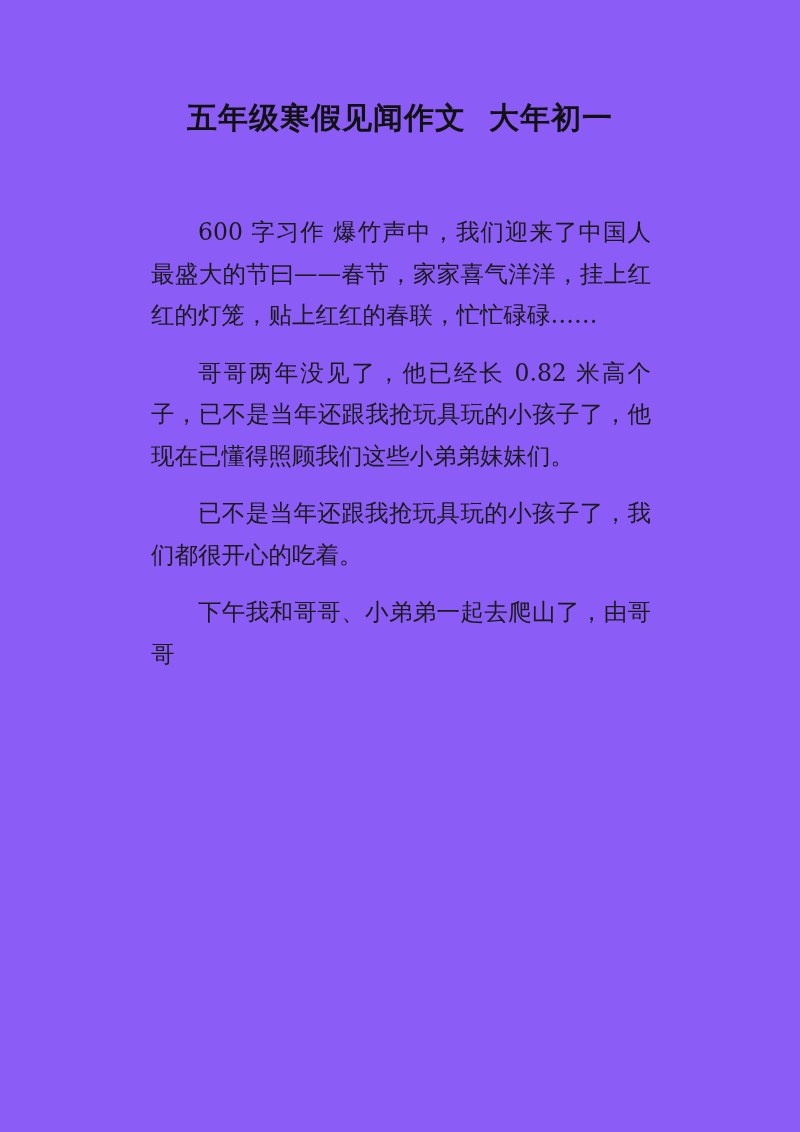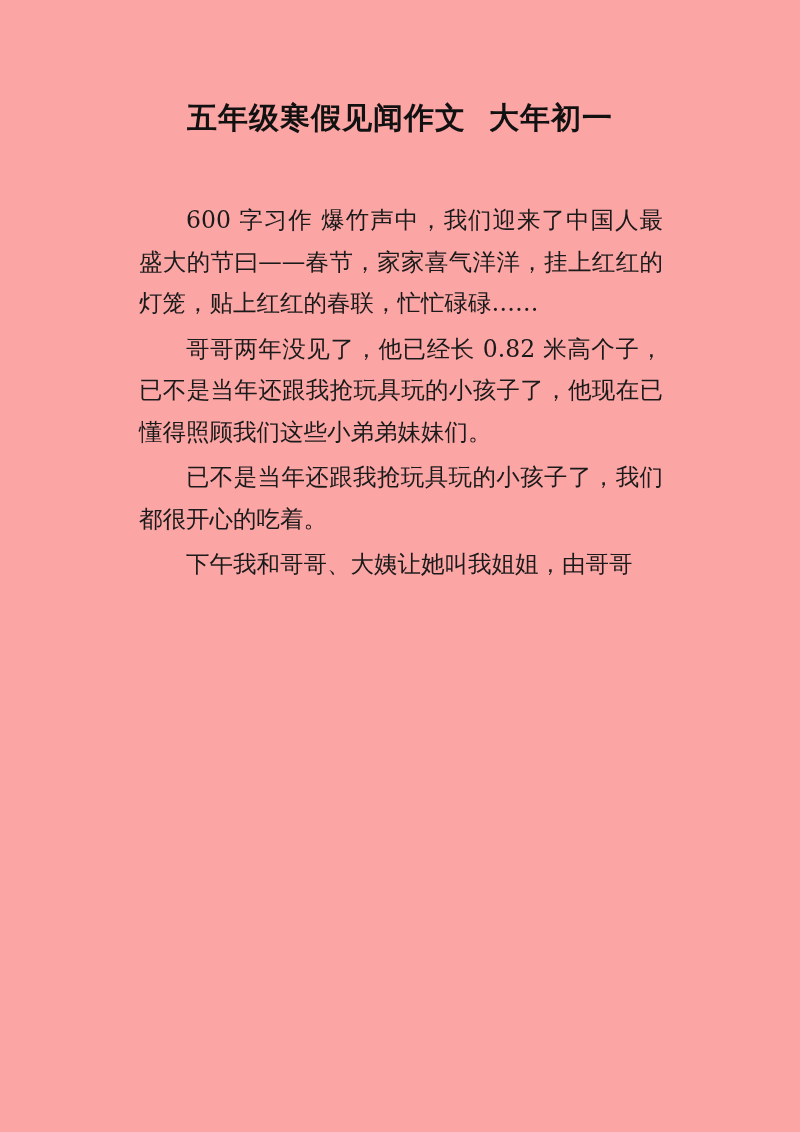--- a/index.html
+++ b/index.html
@@ -1,33 +1,33 @@
 <!DOCTYPE html>
 <html><head>
 <meta charset="utf-8">
 <style>
   html, body { margin: 0; padding: 0; background: #ffffff; }
   body { width: 800px; height: 1132px; overflow: hidden; position: relative; }
-  .page { position: absolute; left: 0; top: 0; width: 800px; height: 1132px; background: #fca5a5; }
+  .page { position: absolute; left: 0; top: 0; width: 800px; height: 1132px; background: #8b5cf6; }
   .title {
     position: absolute; left: 0; top: 98px; width: 800px; text-align: center;
     font-family: "DejaVu Sans", sans-serif; font-weight: bold; font-size: 30px;
     color: #111; letter-spacing: 1px; white-space: pre;
   }
   .body {
     position: absolute; left: 135px; top: 196px; width: 532px;
     font-family: "DejaVu Serif", serif; font-size: 23.5px; line-height: 41.5px;
     color: #1a1a1a; text-align: justify;
   }
-  .body p { margin: 4px; text-indent: 47px; }
+  .body p { margin: 16px; text-indent: 47px; }
 </style>
 </head>
 <body>
 
 <div class="page">
   <div class="title">五年级寒假见闻作文  大年初一</div>
   <div class="body">
     <p>600 字习作    爆竹声中，我们迎来了中国人最盛大的节曰——春节，家家喜气洋洋，挂上红红的灯笼，贴上红红的春联，忙忙碌碌……</p>
     <p>哥哥两年没见了，他已经长 0.82 米高个子，已不是当年还跟我抢玩具玩的小孩子了，他现在已懂得照顾我们这些小弟弟妹妹们。</p>
     <p>已不是当年还跟我抢玩具玩的小孩子了，我们都很开心的吃着。</p>
-    <p>下午我和哥哥、大姨让她叫我姐姐，由哥哥</p>
+    <p>下午我和哥哥、小弟弟一起去爬山了，由哥哥</p>
   </div>
 </div>
 
 </body></html>

